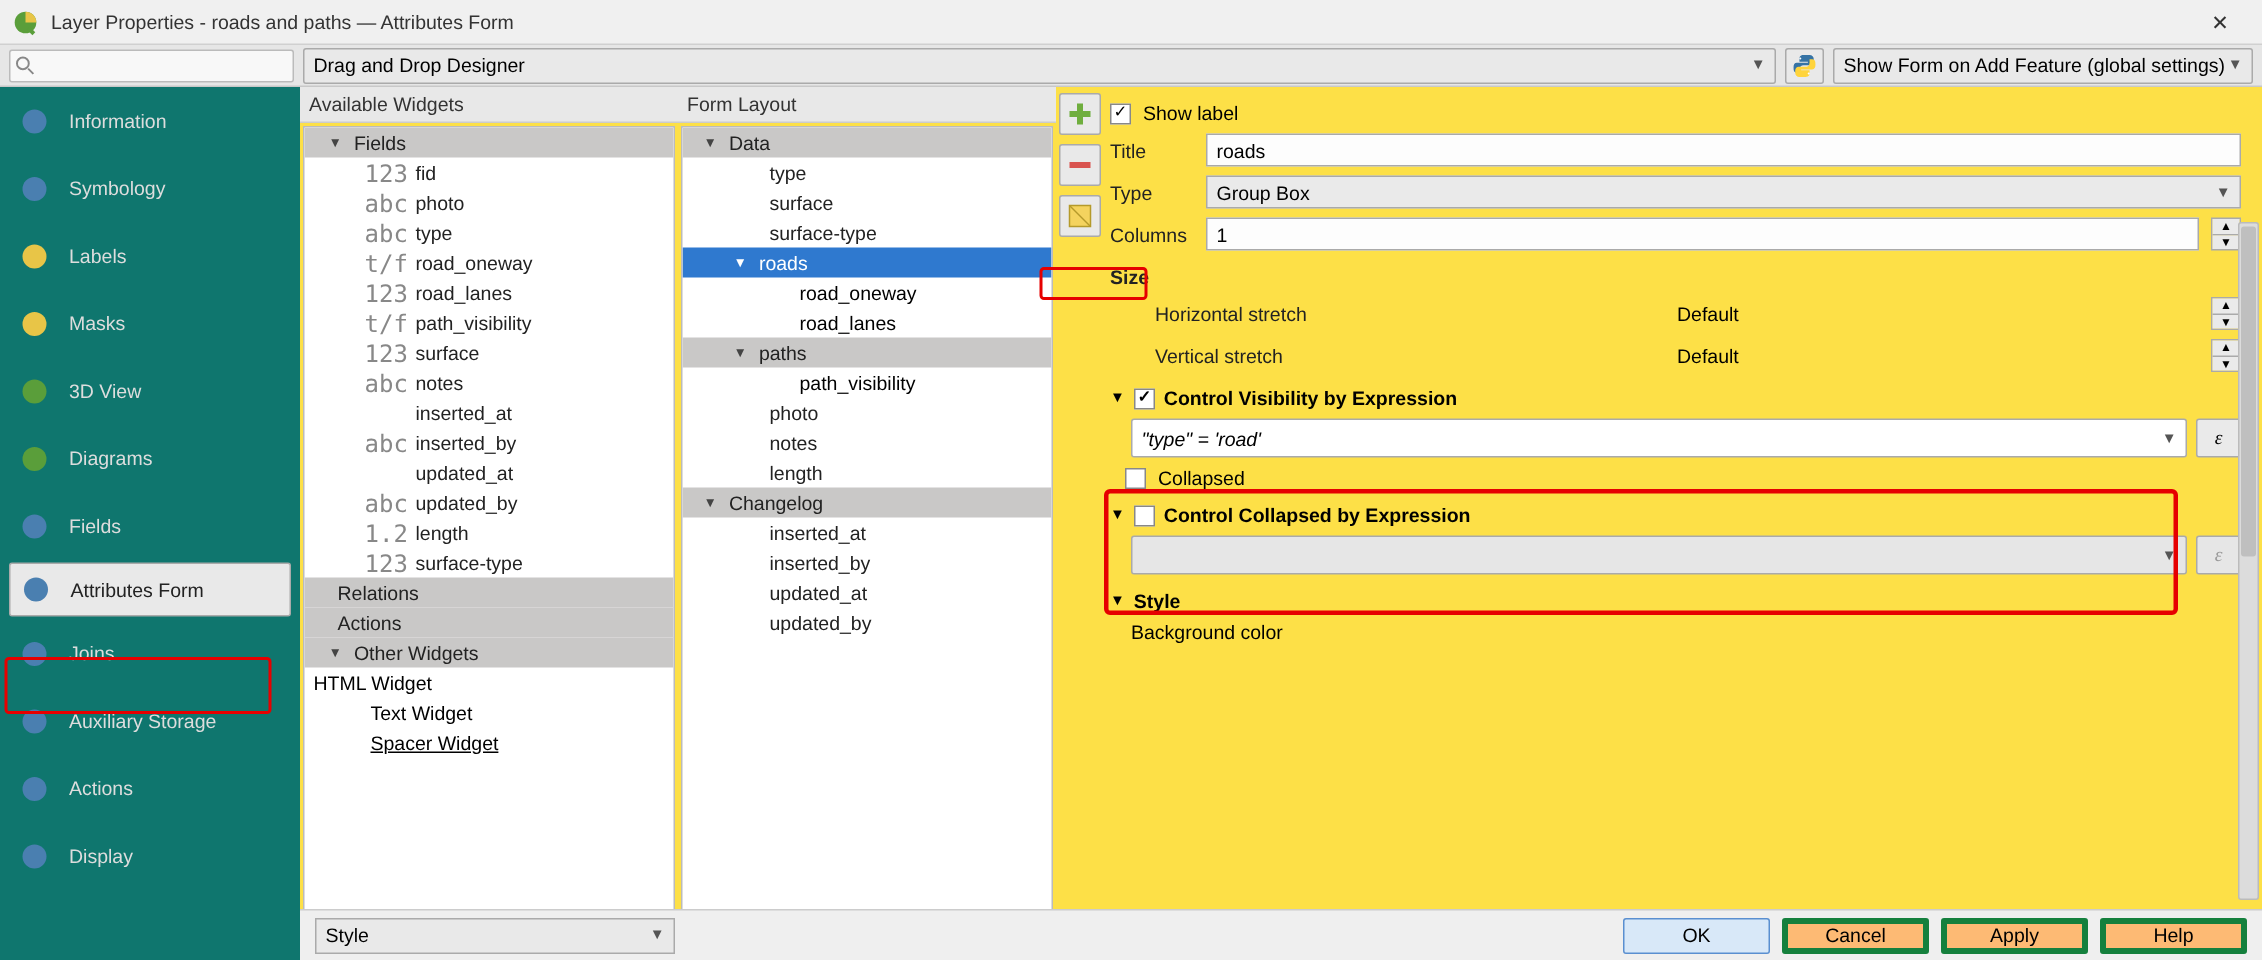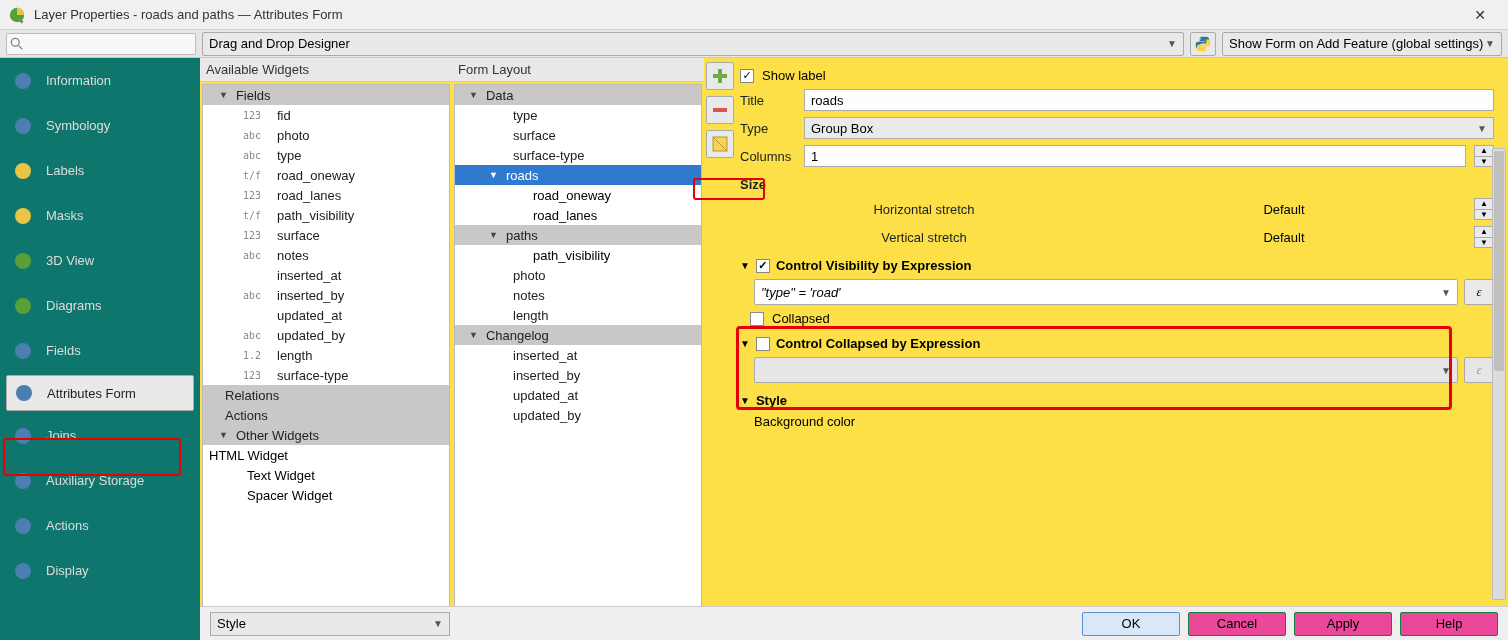--- a/index.html
+++ b/index.html
@@ -29,56 +29,56 @@
 
 
 .content { flex:1; display:flex; position:relative; background:#fde047; }
 .col { display:flex; flex-direction:column; }
 .col-header { padding:4px 6px; background:#e8e8e8; color:#333; border-bottom:1px solid #ccc; }
 .tree { flex:1; overflow:auto; background:#fff; border:1px solid #bbb; margin:2px; }
 .tree .node { height:20px; display:flex; align-items:center; padding-left:6px; gap:4px; white-space:nowrap;}
 .tree .group { background:#c9c8c7; font-weight:normal; color:#222; }
 .tree .group .arrow{ font-size:9px; color:#444; margin-right:4px;}
 .tree .field { padding-left:40px; color:#222;}
-.tree .field .ft { width:26px; display:inline-block; color:#888; font-family:Consolas,monospace; font-size:10px; text-align:left; margin-right:4px;}
+.tree .field .ft { width:26px; display:inline-block; color:#888; font-family:Consolas,monospace; font-size:16px; text-align:center; margin-right:4px;}
 .tree .fl-sub  { padding-left:58px; color:#222;}
 .tree .selected { background:#2f79cf; color:#fff;}
 .highlight-box { position:absolute; border:2px solid #e60000; border-radius:3px; pointer-events:none; z-index:50;}
 
 .toolcol { width:32px; display:flex; flex-direction:column; gap:6px; padding:4px 2px;}
 .toolcol .btn { width:28px; height:28px; background:#e9e9e9; border:1px solid #aaa; border-radius:2px; display:flex; align-items:center; justify-content:center;}
 
 .propcol { flex:1; padding:4px 14px 0 4px; overflow:auto; }
 .proprow { display:flex; align-items:center; margin:6px 0; gap:8px;}
 .proprow .lbl { width:56px; color:#222;}
 .proprow input[type=text]{ flex:1; height:22px; background:#fdfdfd; border:1px solid #aaa; padding:0 6px;}
 .proprow .combo2 { flex:1; height:22px; background:#eaeaea; border:1px solid #aaa; display:flex; align-items:center; justify-content:space-between; padding:0 6px;}
 .spin { width:20px; display:flex; flex-direction:column; border:1px solid #aaa; height:22px;}
 .spin div{ flex:1; display:flex; align-items:center; justify-content:center; font-size:8px; background:#eaeaea; border-bottom:1px solid #aaa;}
 .spin div:last-child{border:none;}
 .section-title{ font-weight:bold; margin:10px 0 4px 0; color:#222;}
-.sizegrid { margin-left:14px;text-align:center;}
+.sizegrid { margin-left:30px;}
 .sizegrid .row{ display:flex; align-items:center; margin:6px 0; gap:8px;}
 .sizegrid .row .lbl2{ width:340px; color:#222;}
 .sizegrid .row .combo2{ flex:1;}
 .collapser { display:flex; align-items:center; gap:6px; margin:10px 0 4px 0; font-weight:bold;}
 .collapser .tri{ font-size:10px;}
 .chk { width:14px; height:14px; border:1px solid #888; background:#fff; display:inline-flex; align-items:center; justify-content:center; font-size:11px; line-height:11px;}
 .chk.checked::after{ content:"✓"; }
 .exprrow{ display:flex; gap:6px; margin:6px 0 6px 14px;}
 .exprrow .expr { flex:1; height:26px; background:#fff; border:1px solid #aaa; border-radius:2px; display:flex; align-items:center; padding:0 6px; font-style:italic; justify-content:space-between;}
 .exprrow .ebtn { width:30px; height:26px; background:#eaeaea; border:1px solid #aaa; border-radius:2px; display:flex; align-items:center; justify-content:center; font-family:serif; font-style:italic;}
 .exprrow.disabled .expr, .exprrow.disabled .ebtn { background:#e6e6e6; color:#999;}
 .red-emph{ position:absolute; border:3px solid #e60000; border-radius:4px; pointer-events:none; z-index:50;}
 
 
 .bottombar { position:absolute; bottom:0; left:200px; right:0; height:34px; background:#efefef; display:flex; align-items:center; padding:0 10px; gap:8px; border-top:1px solid #ccc;}
 .bottombar .style-combo{ width:240px; height:24px; background:#e9e9e9; border:1px solid #aaa; display:flex; align-items:center; justify-content:space-between; padding:0 6px;}
 .bottombar .spacer{ flex:1;}
-.bottombar button{ width:98px; height:24px; background:#ec4899; border:1px solid #15803d; border-radius:2px;}
+.bottombar button{ width:98px; height:24px; background:#fdba74; border:4px solid #15803d; border-radius:2px;}
 .bottombar button.primary{ background:#d8e8f8; border:1px solid #5a8fd0;}
 
 .scroll-track{ position:absolute; right:2px; top:90px; bottom:40px; width:14px; background:#dcdcdc; border:1px solid #bbb; border-radius:2px;}
 .scroll-thumb{ position:absolute; left:1px; right:1px; top:2px; height:220px; background:#bfbfbf; border-radius:2px;}
 </style>
 </head>
 <body>
 
 <div class="titlebar">
   <span class="logo">
@@ -236,21 +236,21 @@
           <div class="node field"><span class="ft">abc</span>inserted_by</div>
           <div class="node field"><span class="ft"></span>updated_at</div>
           <div class="node field"><span class="ft">abc</span>updated_by</div>
           <div class="node field"><span class="ft">1.2</span>length</div>
           <div class="node field"><span class="ft">123</span>surface-type</div>
           <div class="node group" style="padding-left: 22px;">Relations</div>
           <div class="node group" style="padding-left: 22px;">Actions</div>
           <div class="node group" style="padding-left: 16px;"><span class="arrow">▼</span>Other Widgets</div>
           <div class="node" style="">HTML Widget</div>
           <div class="node" style="padding-left: 44px;">Text Widget</div>
-          <div class="node" style="padding-left: 44px;">Spacer Widget</div>
+          <div class="node" style="padding-left: 44px; text-decoration: underline;">Spacer Widget</div>
         </div>
     </div>
 
     <div class="col" style="width:252px; position:relative;">
       <div class="col-header">Form Layout</div>
       <div class="tree" id="layout-tree" style="position:relative;">
           <div class="node group" style="padding-left: 14px;"><span class="arrow">▼</span>Data</div>
           <div class="node fl-sub">type</div>
           <div class="node fl-sub">surface</div>
           <div class="node fl-sub">surface-type</div>

